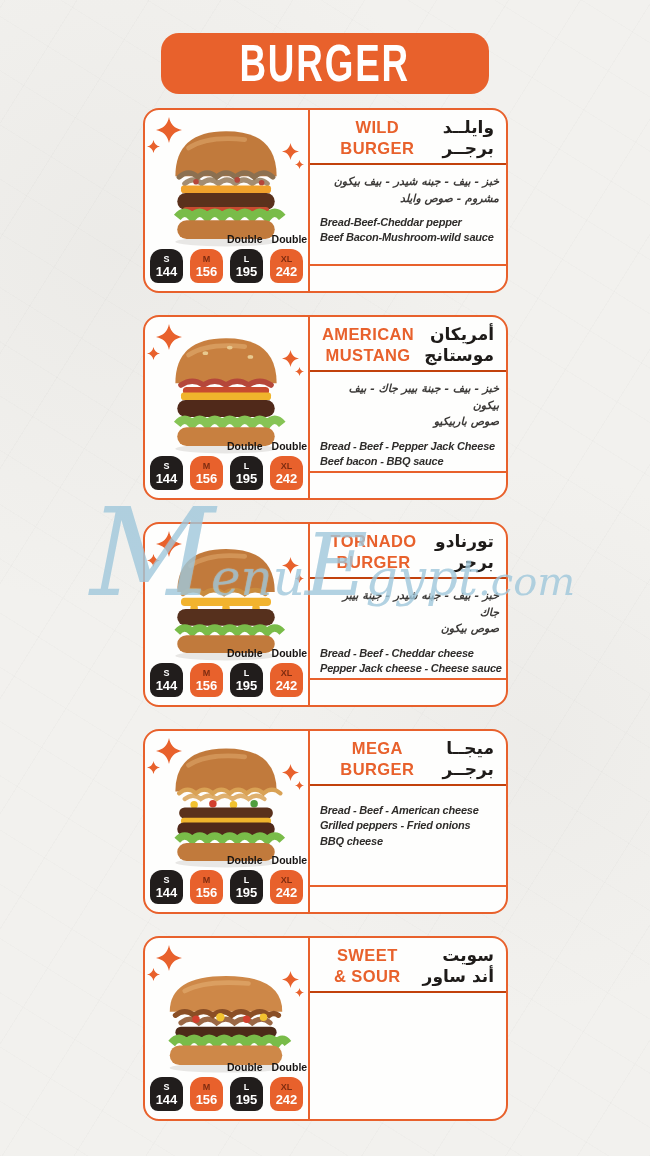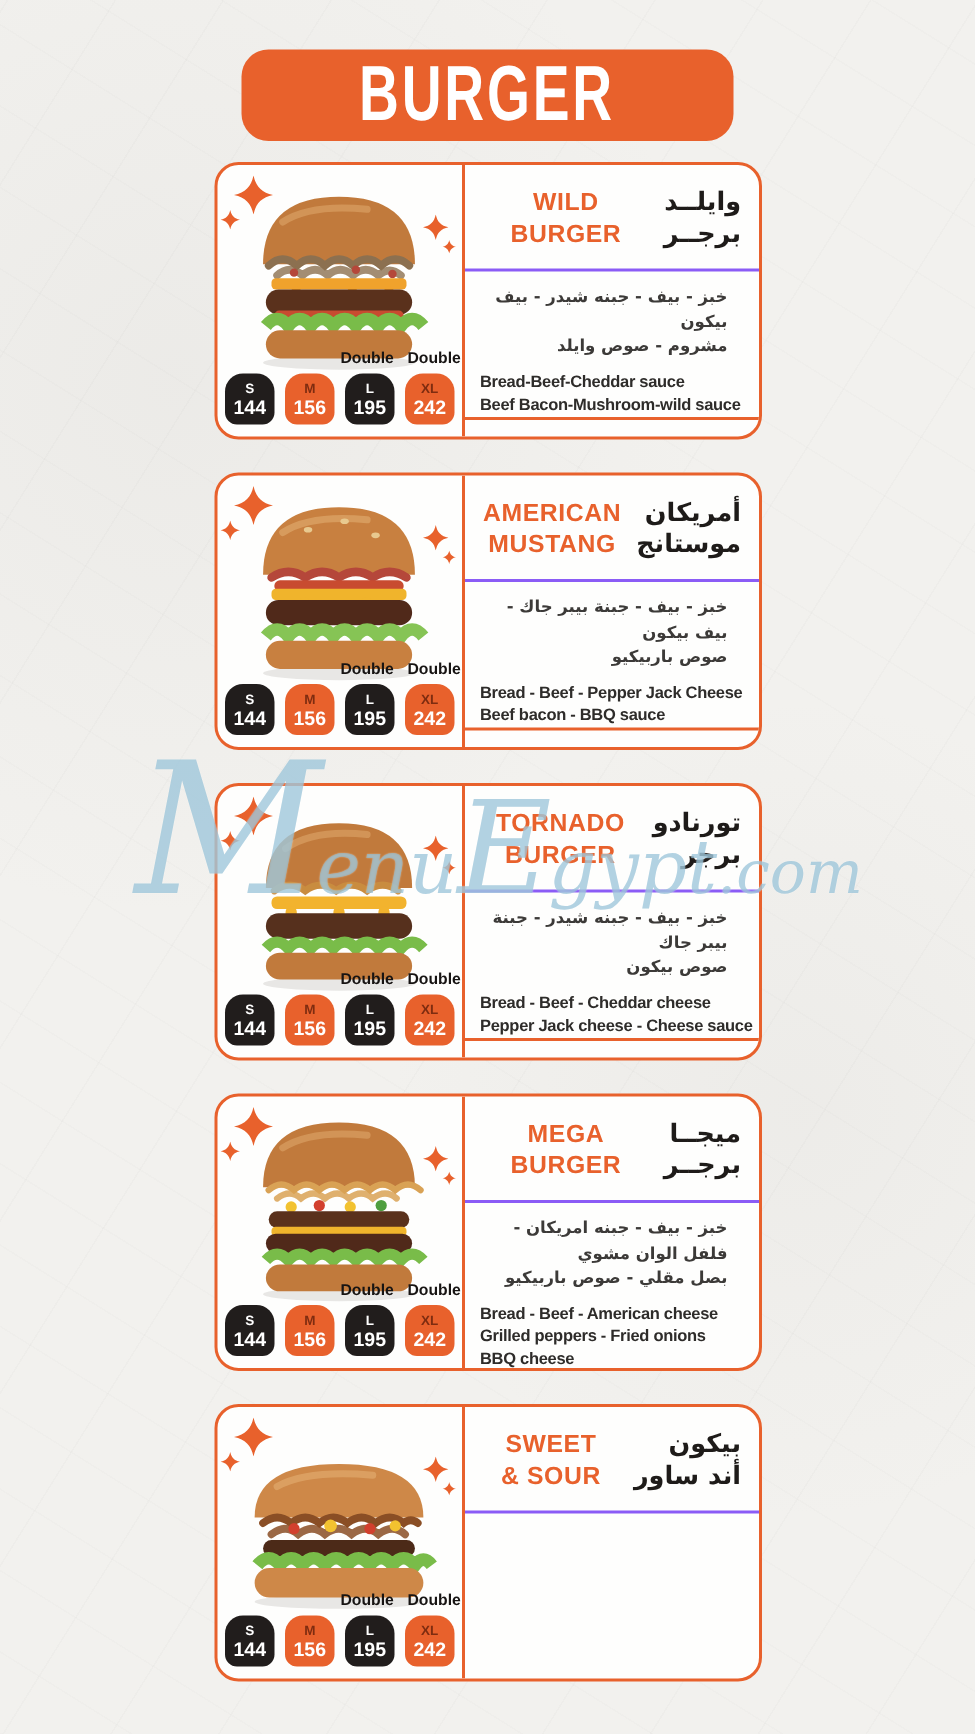--- a/index.html
+++ b/index.html
@@ -58,27 +58,27 @@
   }
   .chip .cs{font-size:9px;font-weight:700;line-height:11px;}
   .chip .cv{font-size:13px;font-weight:800;line-height:14px;}
   .chip.dark{background:#211d1c;}
   .chip.dark .cs,.chip.dark .cv{color:#fff;}
   .chip.orange{background:#E8612C;}
   .chip.orange .cs{color:#7e2c10;}
   .chip.orange .cv{color:#fff;}
   
   .title-row{
-    box-sizing:border-box;height:71px;flex:none;border-bottom:2px solid #8b5cf6;
+    box-sizing:border-box;height:55px;flex:none;border-bottom:2px solid #c2410c;
     display:flex;align-items:center;justify-content:space-between;
     padding:6px 12px 4px 8px;
   }
   .en-title{flex:1;text-align:center;color:#E8612C;font-weight:800;font-size:16.5px;line-height:1.22;letter-spacing:.4px;}
   .ar-title{direction:rtl;text-align:right;color:#1e1b19;font-weight:700;font-size:17px;line-height:1.2;margin-left:6px;font-family:"DejaVu Sans","Liberation Sans",sans-serif;}
-  .desc{flex:1;padding:9px 21px 0 10px;}
+  .desc{flex:1;padding:9px 7px 0 10px;font-style:italic;}
   .ar-desc{direction:rtl;text-align:right;color:#3c3a38;font-weight:700;font-size:11px;line-height:1.5;font-family:"DejaVu Sans","Liberation Sans",sans-serif;}
   .en-desc{margin-top:8px;color:#2e2c2a;font-weight:700;font-size:11px;line-height:1.4;letter-spacing:-0.2px;}
   .en-desc div{white-space:nowrap;}
   .footer-row{flex:none;height:25px;border-top:2px solid #E8612C;}
   
   .watermark{
     position:absolute;top:492px;left:90px;z-index:10;pointer-events:none;
     display:flex;align-items:baseline;
     font-family:"DejaVu Serif",serif;font-style:italic;
     color:rgba(122,177,205,0.58);text-shadow:0 0 1px rgba(255,255,255,0.55);
@@ -180,21 +180,21 @@
             <div>وايلــد</div>
             <div>برجــر</div>
           </div>
         </div>
         <div class="desc">
           <div class="ar-desc">
             <div>خبز - بيف - جبنه شيدر - بيف بيكون</div>
             <div>مشروم - صوص وايلد</div>
           </div>
           <div class="en-desc">
-            <div>Bread-Beef-Cheddar sauce</div>
+            <div>Bread-Beef-Cheddar pepper</div>
             <div>Beef Bacon-Mushroom-wild sauce</div>
           </div>
         </div>
         <div class="footer-row"></div>
       </div>
     </section>
 
     <section class="card">
       <div class="col-left">
         <span class="sp sp1">
@@ -446,24 +446,20 @@
           <div class="en-title">
             <div>MEGA</div>
             <div>BURGER</div>
           </div>
           <div class="ar-title">
             <div>ميجــا</div>
             <div>برجــر</div>
           </div>
         </div>
         <div class="desc">
-          <div class="ar-desc">
-            <div>خبز - بيف - جبنه امريكان - فلفل الوان مشوي</div>
-            <div>بصل مقلي - صوص باربيكيو</div>
-          </div>
           <div class="en-desc">
             <div>Bread - Beef - American cheese</div>
             <div>Grilled peppers - Fried onions</div>
             <div>BBQ cheese</div>
           </div>
         </div>
         <div class="footer-row"></div>
       </div>
     </section>
 
@@ -532,21 +528,21 @@
             </div>
         </div>
       </div>
       <div class="col-right">
         <div class="title-row">
           <div class="en-title">
             <div>SWEET</div>
             <div>&amp; SOUR</div>
           </div>
           <div class="ar-title">
-            <div>بيكون</div>
+            <div>سويت</div>
             <div>أند ساور</div>
           </div>
         </div>
 
       </div>
     </section>
 
   </div>
 
   <div class="watermark">

